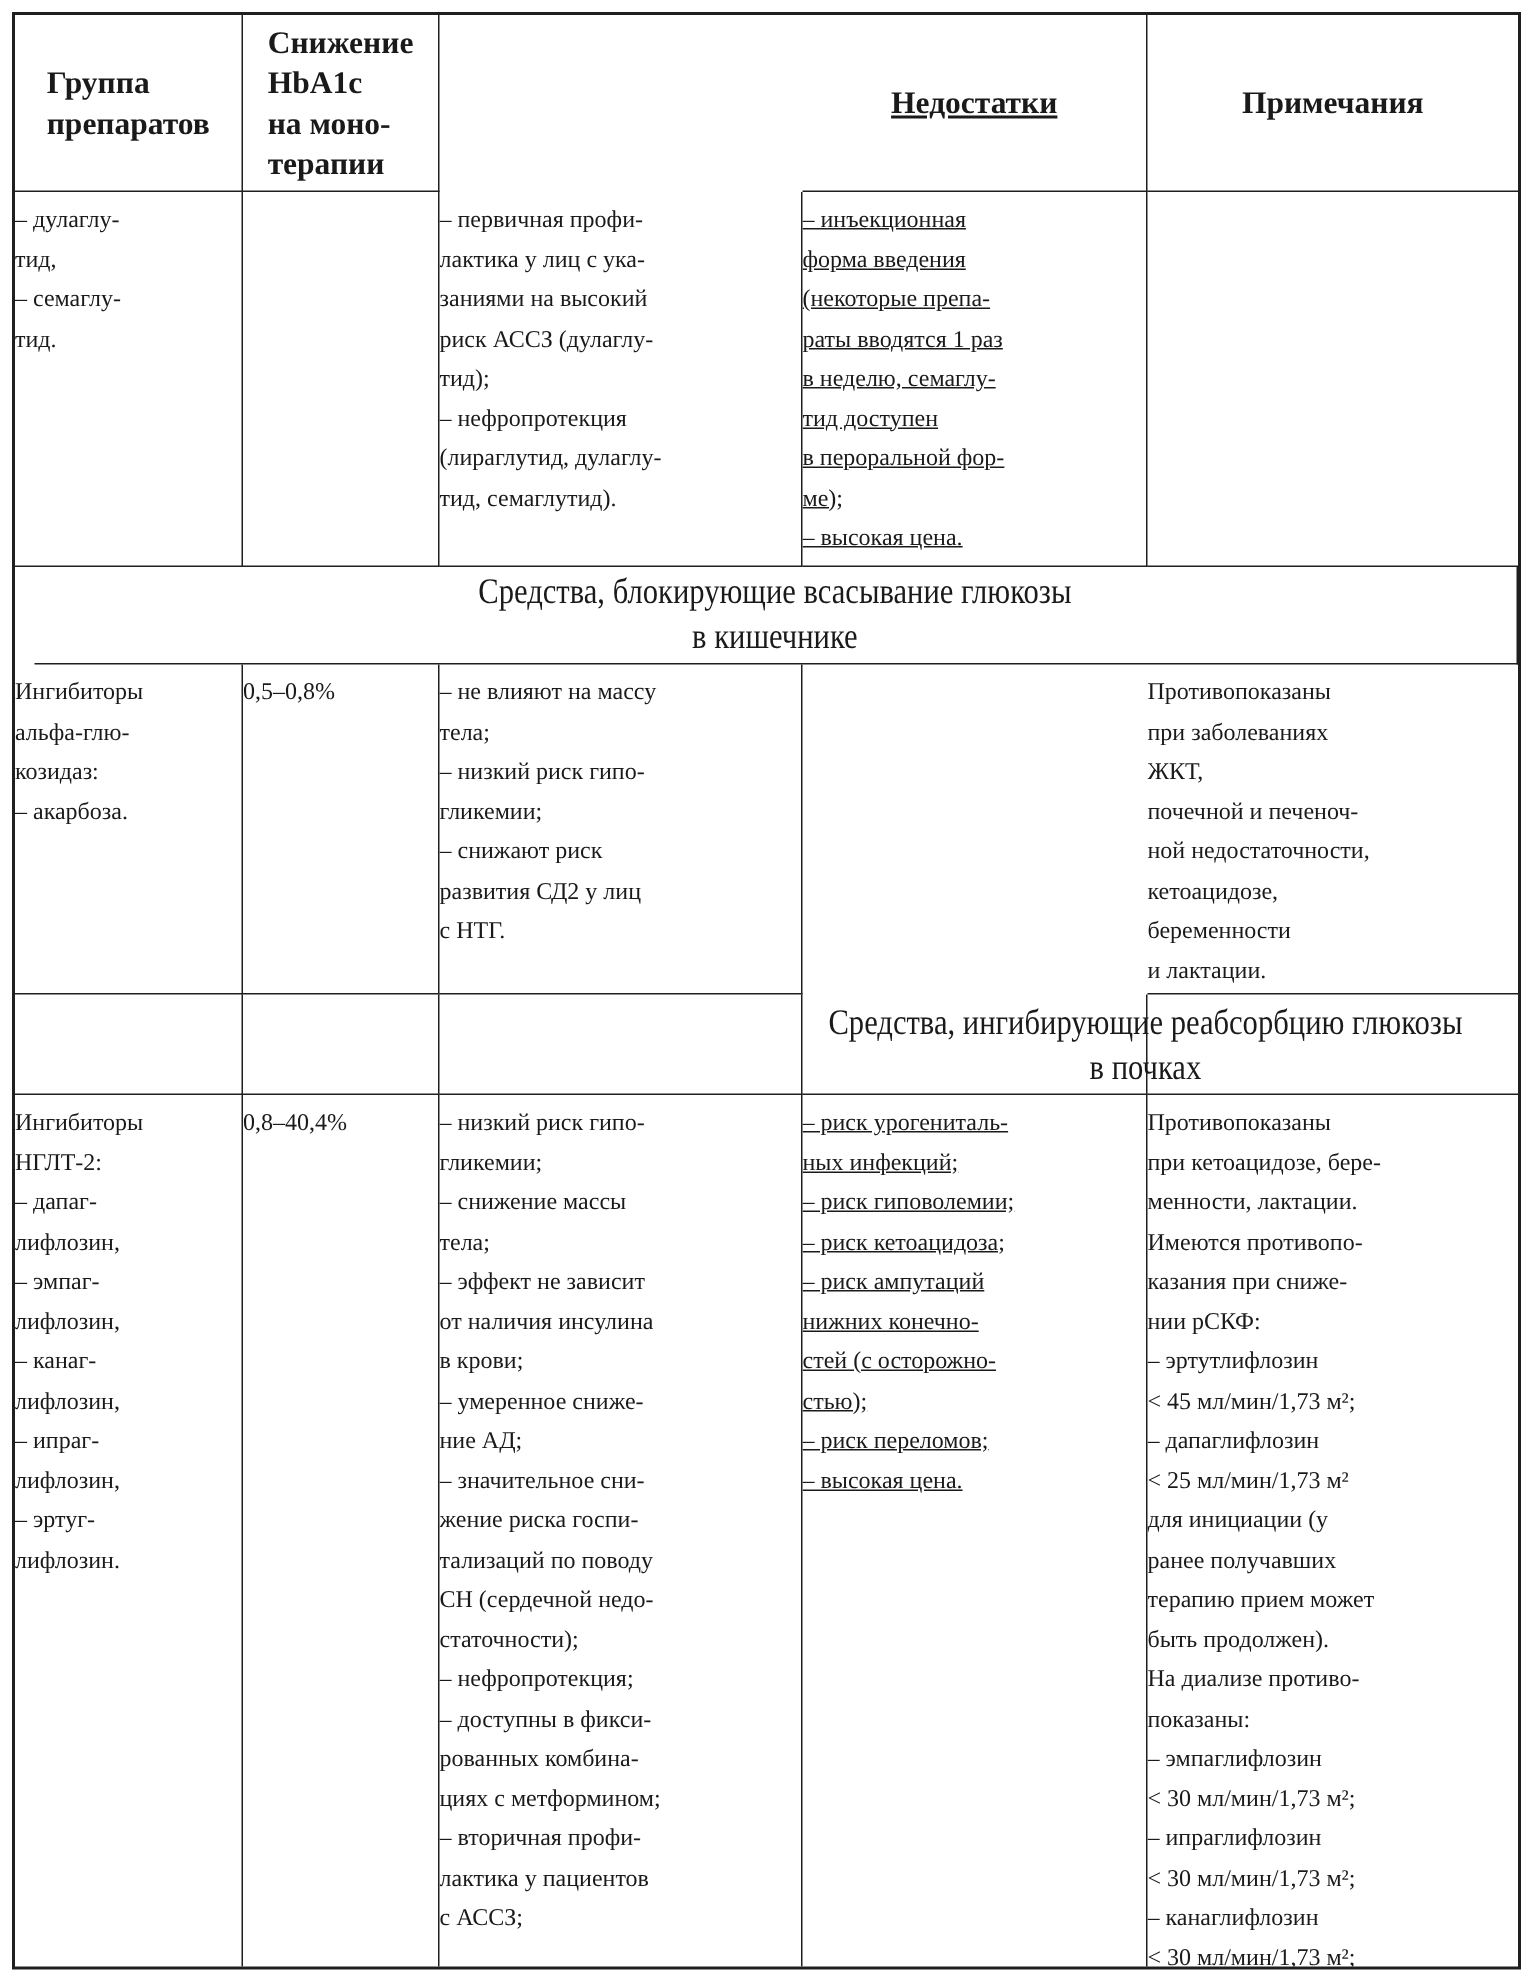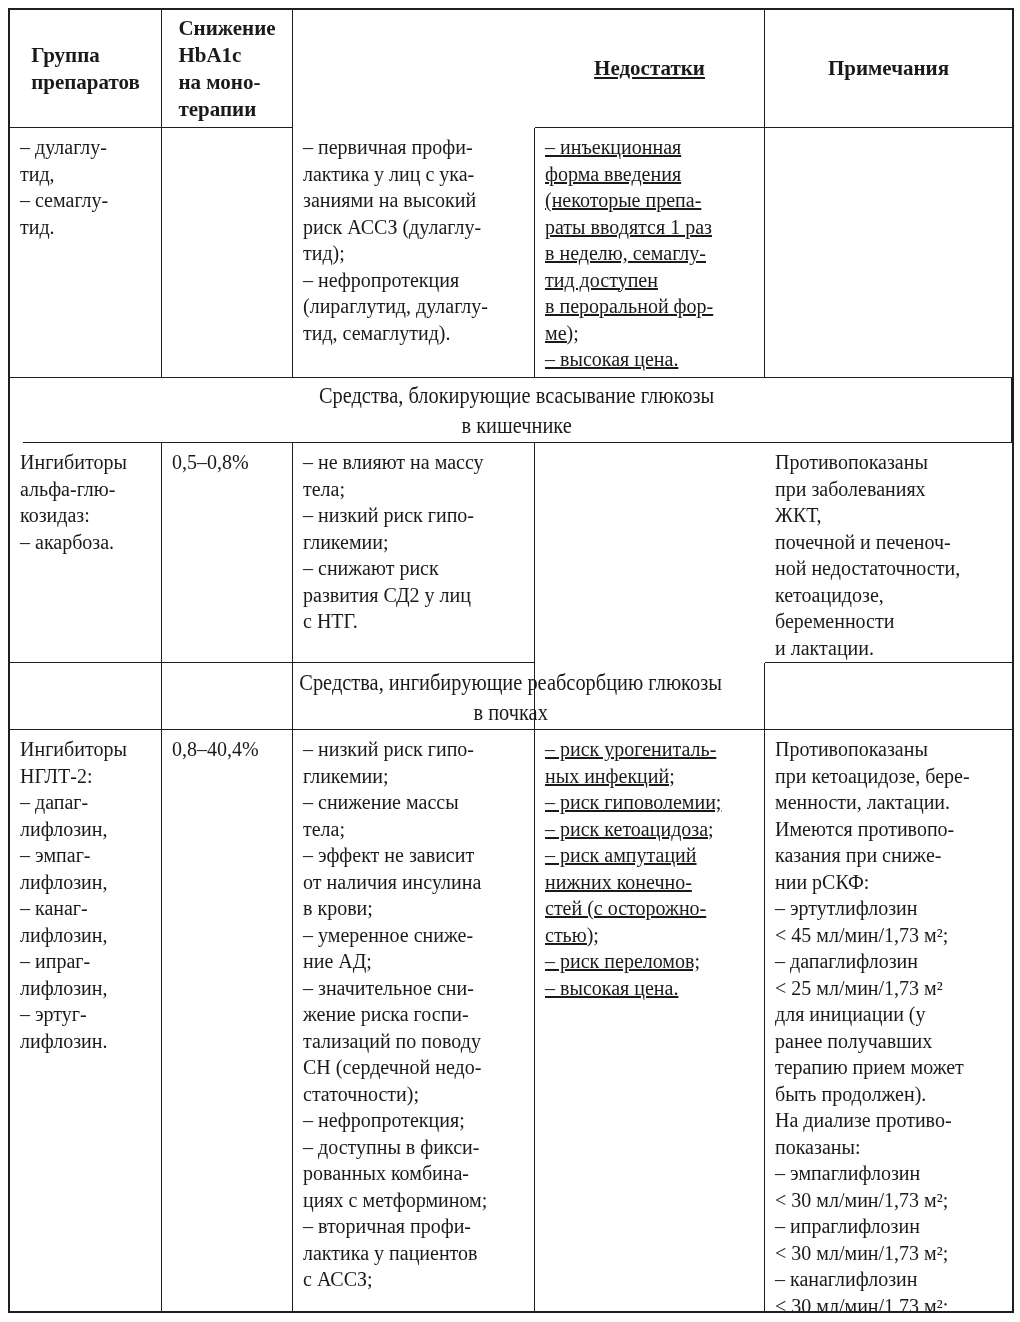--- a/index.html
+++ b/index.html
@@ -36,40 +36,41 @@
   .r5 { grid-row:5; }
   .r6 { grid-row:6; border-bottom:none; }
   .span { grid-column:1 / -1; }
   .head {
     display:flex; align-items:center; justify-content:center;
     text-align:left; font-weight:bold;
     font-size:21px; line-height:27px;
     padding:4px;
   }
   .body {
-    font-size:20px; line-height:26.5px;
-    padding:6px 6px 0 10px;
+    font-size:16px; line-height:26.5px;
+    padding:6px 6px 0 0;
     text-align:left;
   }
   .section {
     display:flex; align-items:center; justify-content:center;
     text-align:center;
   }
   .sect-text {
     display:inline-block;
     font-size:24px; line-height:30px;
     white-space:pre-line;
     transform:scaleX(0.85);
     transform-origin:center;
   }
   .overlay {
     z-index:2;
     border:none;
     pointer-events:none;
     background:transparent;
+    justify-content:flex-end;
   }
 </style>
 </head>
 <body>
 
 <div class="page">
   <div class="tbl">
 
     <div class="cell head r1 c1">Группа
 препаратов</div>

